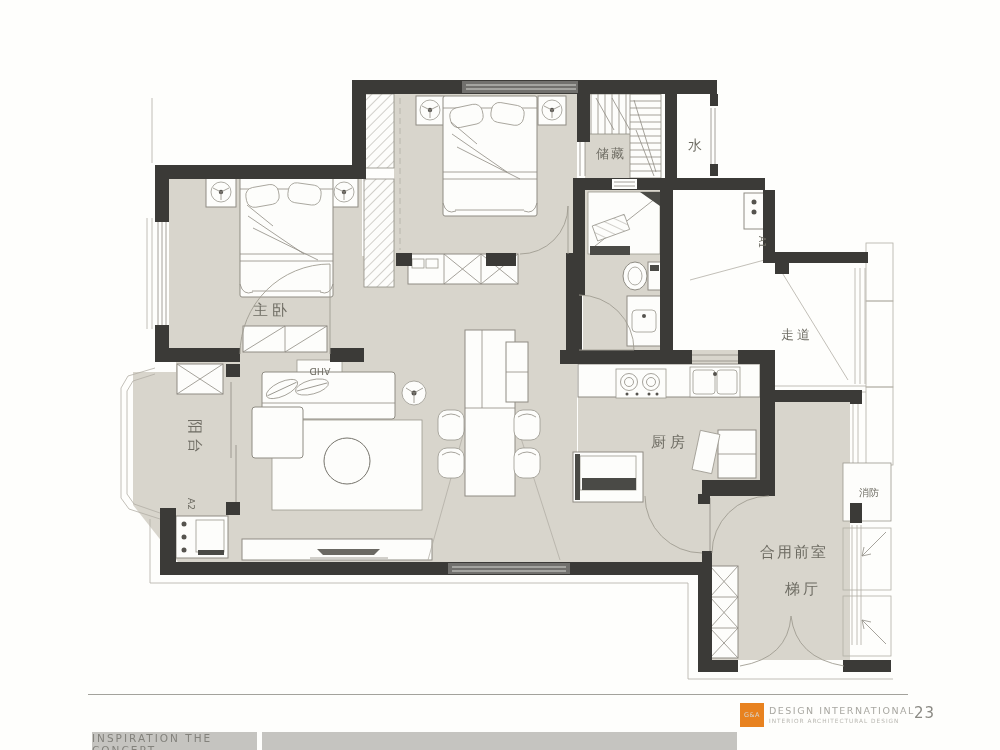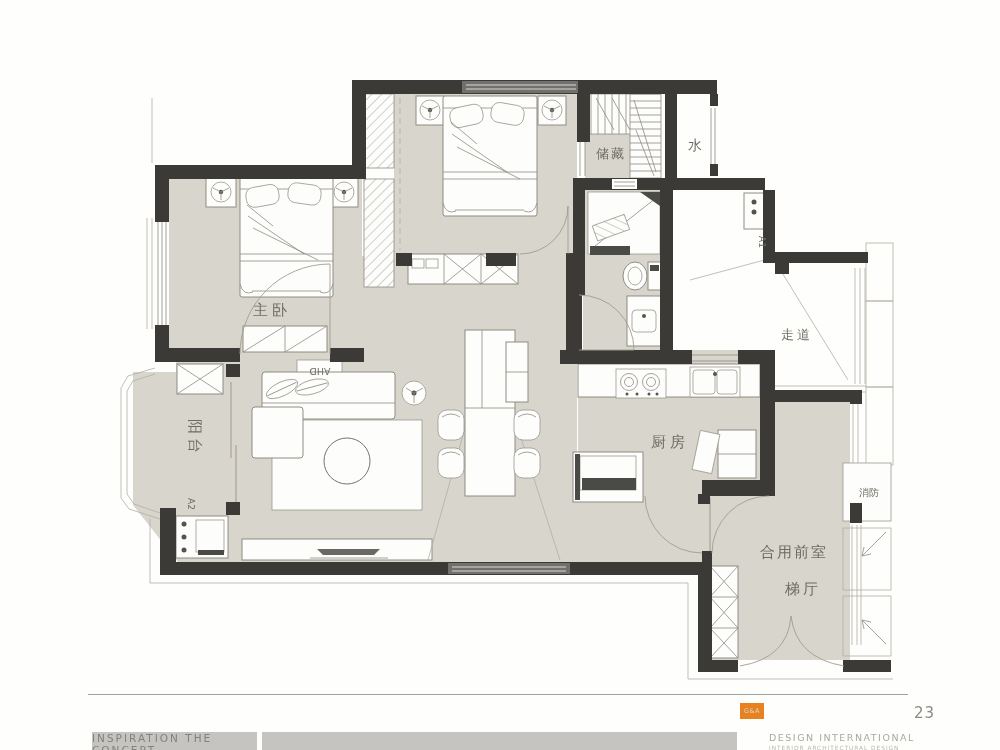--- a/index.html
+++ b/index.html
@@ -16,24 +16,24 @@
   .dk{fill:#4a4a46;}
   .lbl{fill:#6e6c63;font-family:"DejaVu Sans",sans-serif;}
   .winline{stroke:#d8d8d4;stroke-width:1;fill:none;}
 
   
   .footer-rule{position:absolute;left:88px;top:694px;width:820px;height:1px;background:#a3a29c;}
   .bar{position:absolute;top:703px;height:23px;background:#c5c4c0;margin-top:29px;}
   .bar-left{left:92px;width:165px;display:flex;align-items:center;justify-content:center;}
   .bar-left span{font-size:10.5px;letter-spacing:2px;color:#83827c;}
   .bar-mid{left:262px;width:475px;}
-  .logo{position:absolute;left:740px;top:703px;width:24px;height:16px;background:#e8821f;
+  .logo{position:absolute;left:740px;top:703px;width:24px;height:24px;background:#e8821f;
         display:flex;align-items:center;justify-content:center;}
   .logo span{font-size:6.5px;color:#d9d5cd;letter-spacing:0.5px;}
-  .brand{position:absolute;left:769px;top:705px;margin-top:27px;}
+  .brand{position:absolute;left:769px;top:705px;}
   .brand-name{font-size:9.5px;letter-spacing:1.5px;color:#a8a7a1;}
   .brand-tag{font-size:5.8px;letter-spacing:1px;color:#b8b7b1;margin-top:2px;}
   .pagenum{position:absolute;left:914px;top:704px;font-size:15px;color:#8b8a84;letter-spacing:1px;}
 </style>
 </head>
 <body>
 
 <div class="stage">
 
 <svg width="1000" height="750" viewBox="0 0 1000 750">

